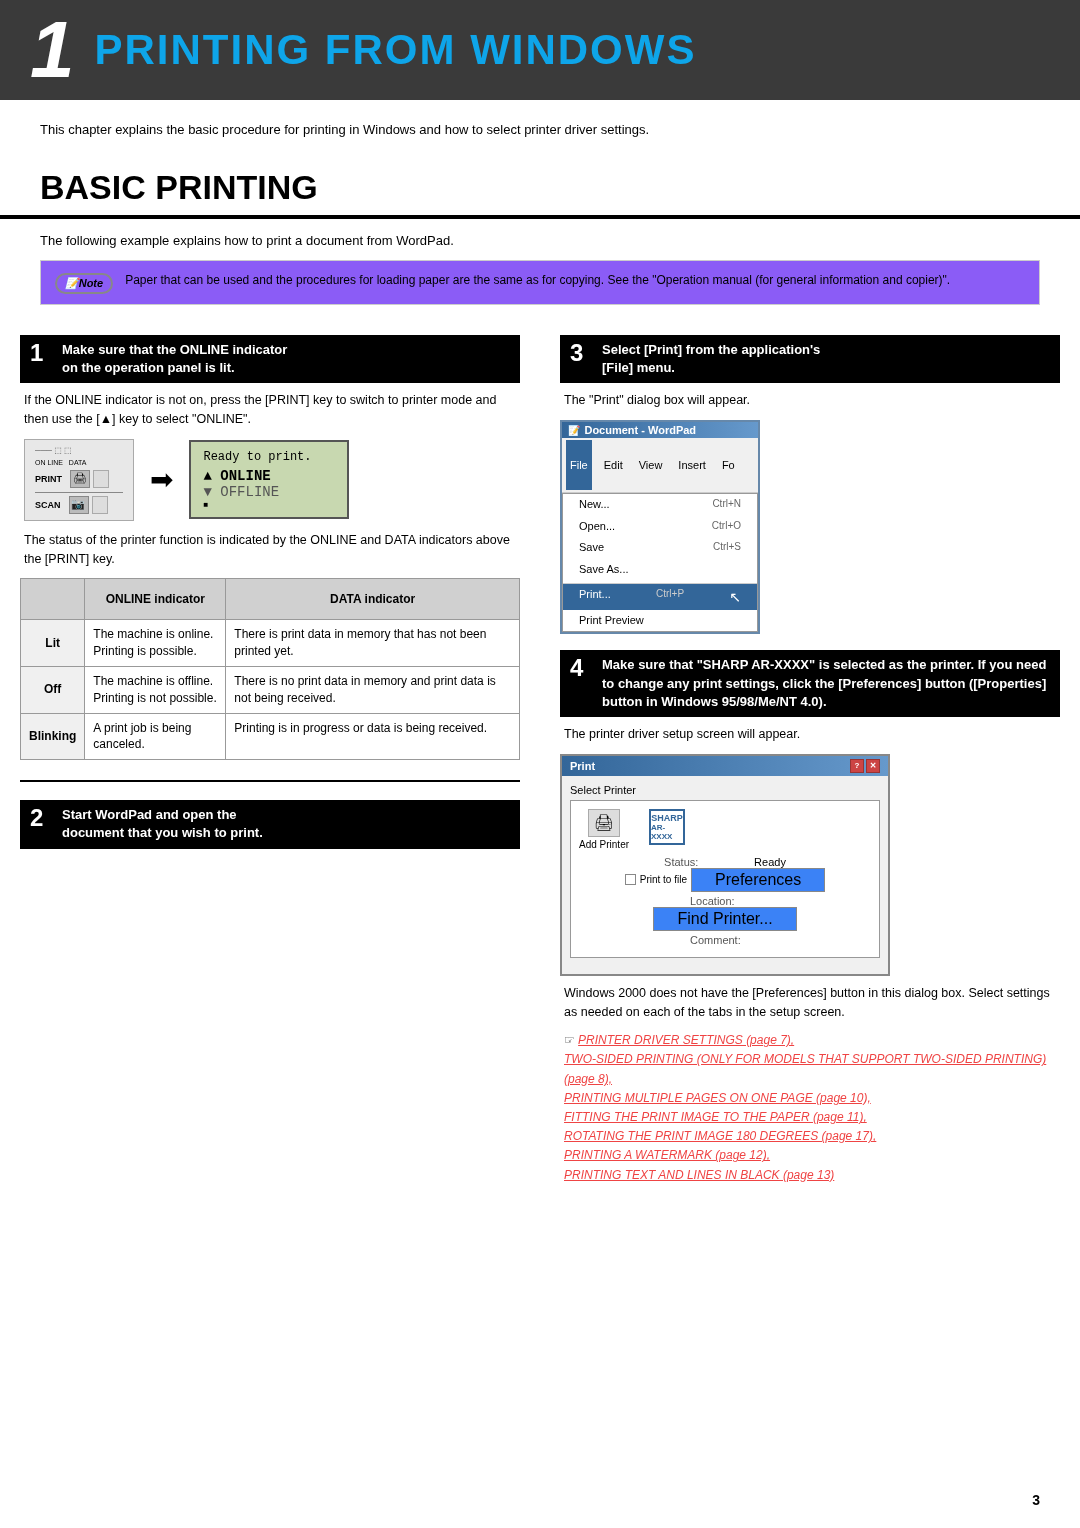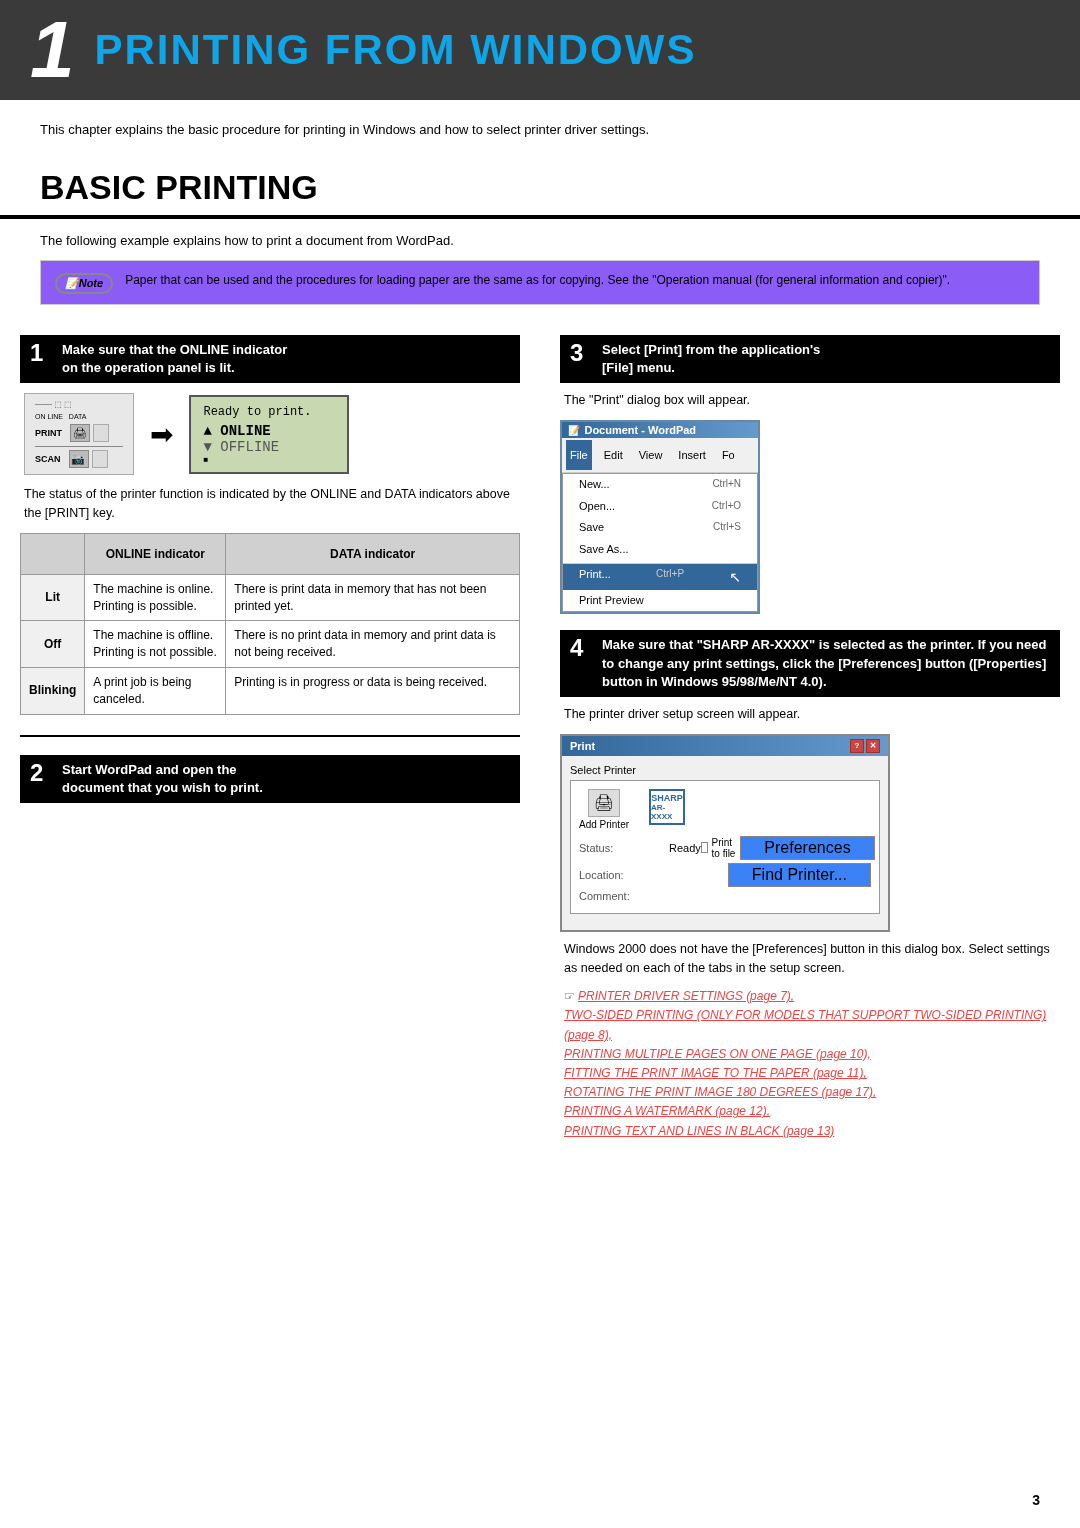--- a/index.html
+++ b/index.html
@@ -206,21 +206,21 @@
     }
     .window-menubar {
       background: #f0f0f0;
       border-bottom: 1px solid #ccc;
       padding: 2px 4px;
       display: flex;
       gap: 8px;
       font-size: 11px;
     }
     .menu-item {
-      padding: 9px 4px;
+      padding: 19px 4px;
       cursor: pointer;
     }
     .menu-item.active {
       background: #336699;
       color: #fff;
     }
     .window-menu-dropdown {
       background: #fff;
       border: 1px solid #999;
       font-size: 11px;
@@ -339,20 +339,21 @@
       font-size: 8px;
       font-weight: bold;
       color: #336699;
     }
     .dialog-status-row {
       display: flex;
       justify-content: space-between;
       align-items: center;
       margin-bottom: 3px;
       font-size: 11px;
+      flex-direction: column;
     }
     .status-left {
       display: flex;
       gap: 20px;
     }
     .status-label {
       color: #555;
       min-width: 70px;
     }
     .status-value {
@@ -447,20 +448,21 @@
   <div class="left-col">
 
     <div class="step-header-container">
       <div class="step-num-badge">1</div>
       <div class="step-desc">
         <span>Make sure that the ONLINE indicator</span><br>
         <span>on the operation panel is lit.</span>
       </div>
     </div>
 
+    <div class="step-body">If the ONLINE indicator is not on, press the [PRINT] key to switch to printer mode and then use the [▲] key to select "ONLINE".</div>
 
     <div class="panel-images">
 
       <div class="printer-panel">
         <div style="font-size:8px;color:#555;margin-bottom:4px;">─── ⬚ ⬚</div>
         <div style="display:flex;align-items:center;justify-content:space-between;margin-bottom:4px;">
           <span style="font-size:7px;">ON LINE &nbsp; DATA</span>
         </div>
         <div style="display:flex;align-items:center;gap:8px;margin-bottom:4px;">
           <span style="font-size:9px;font-weight:bold;">PRINT</span>

